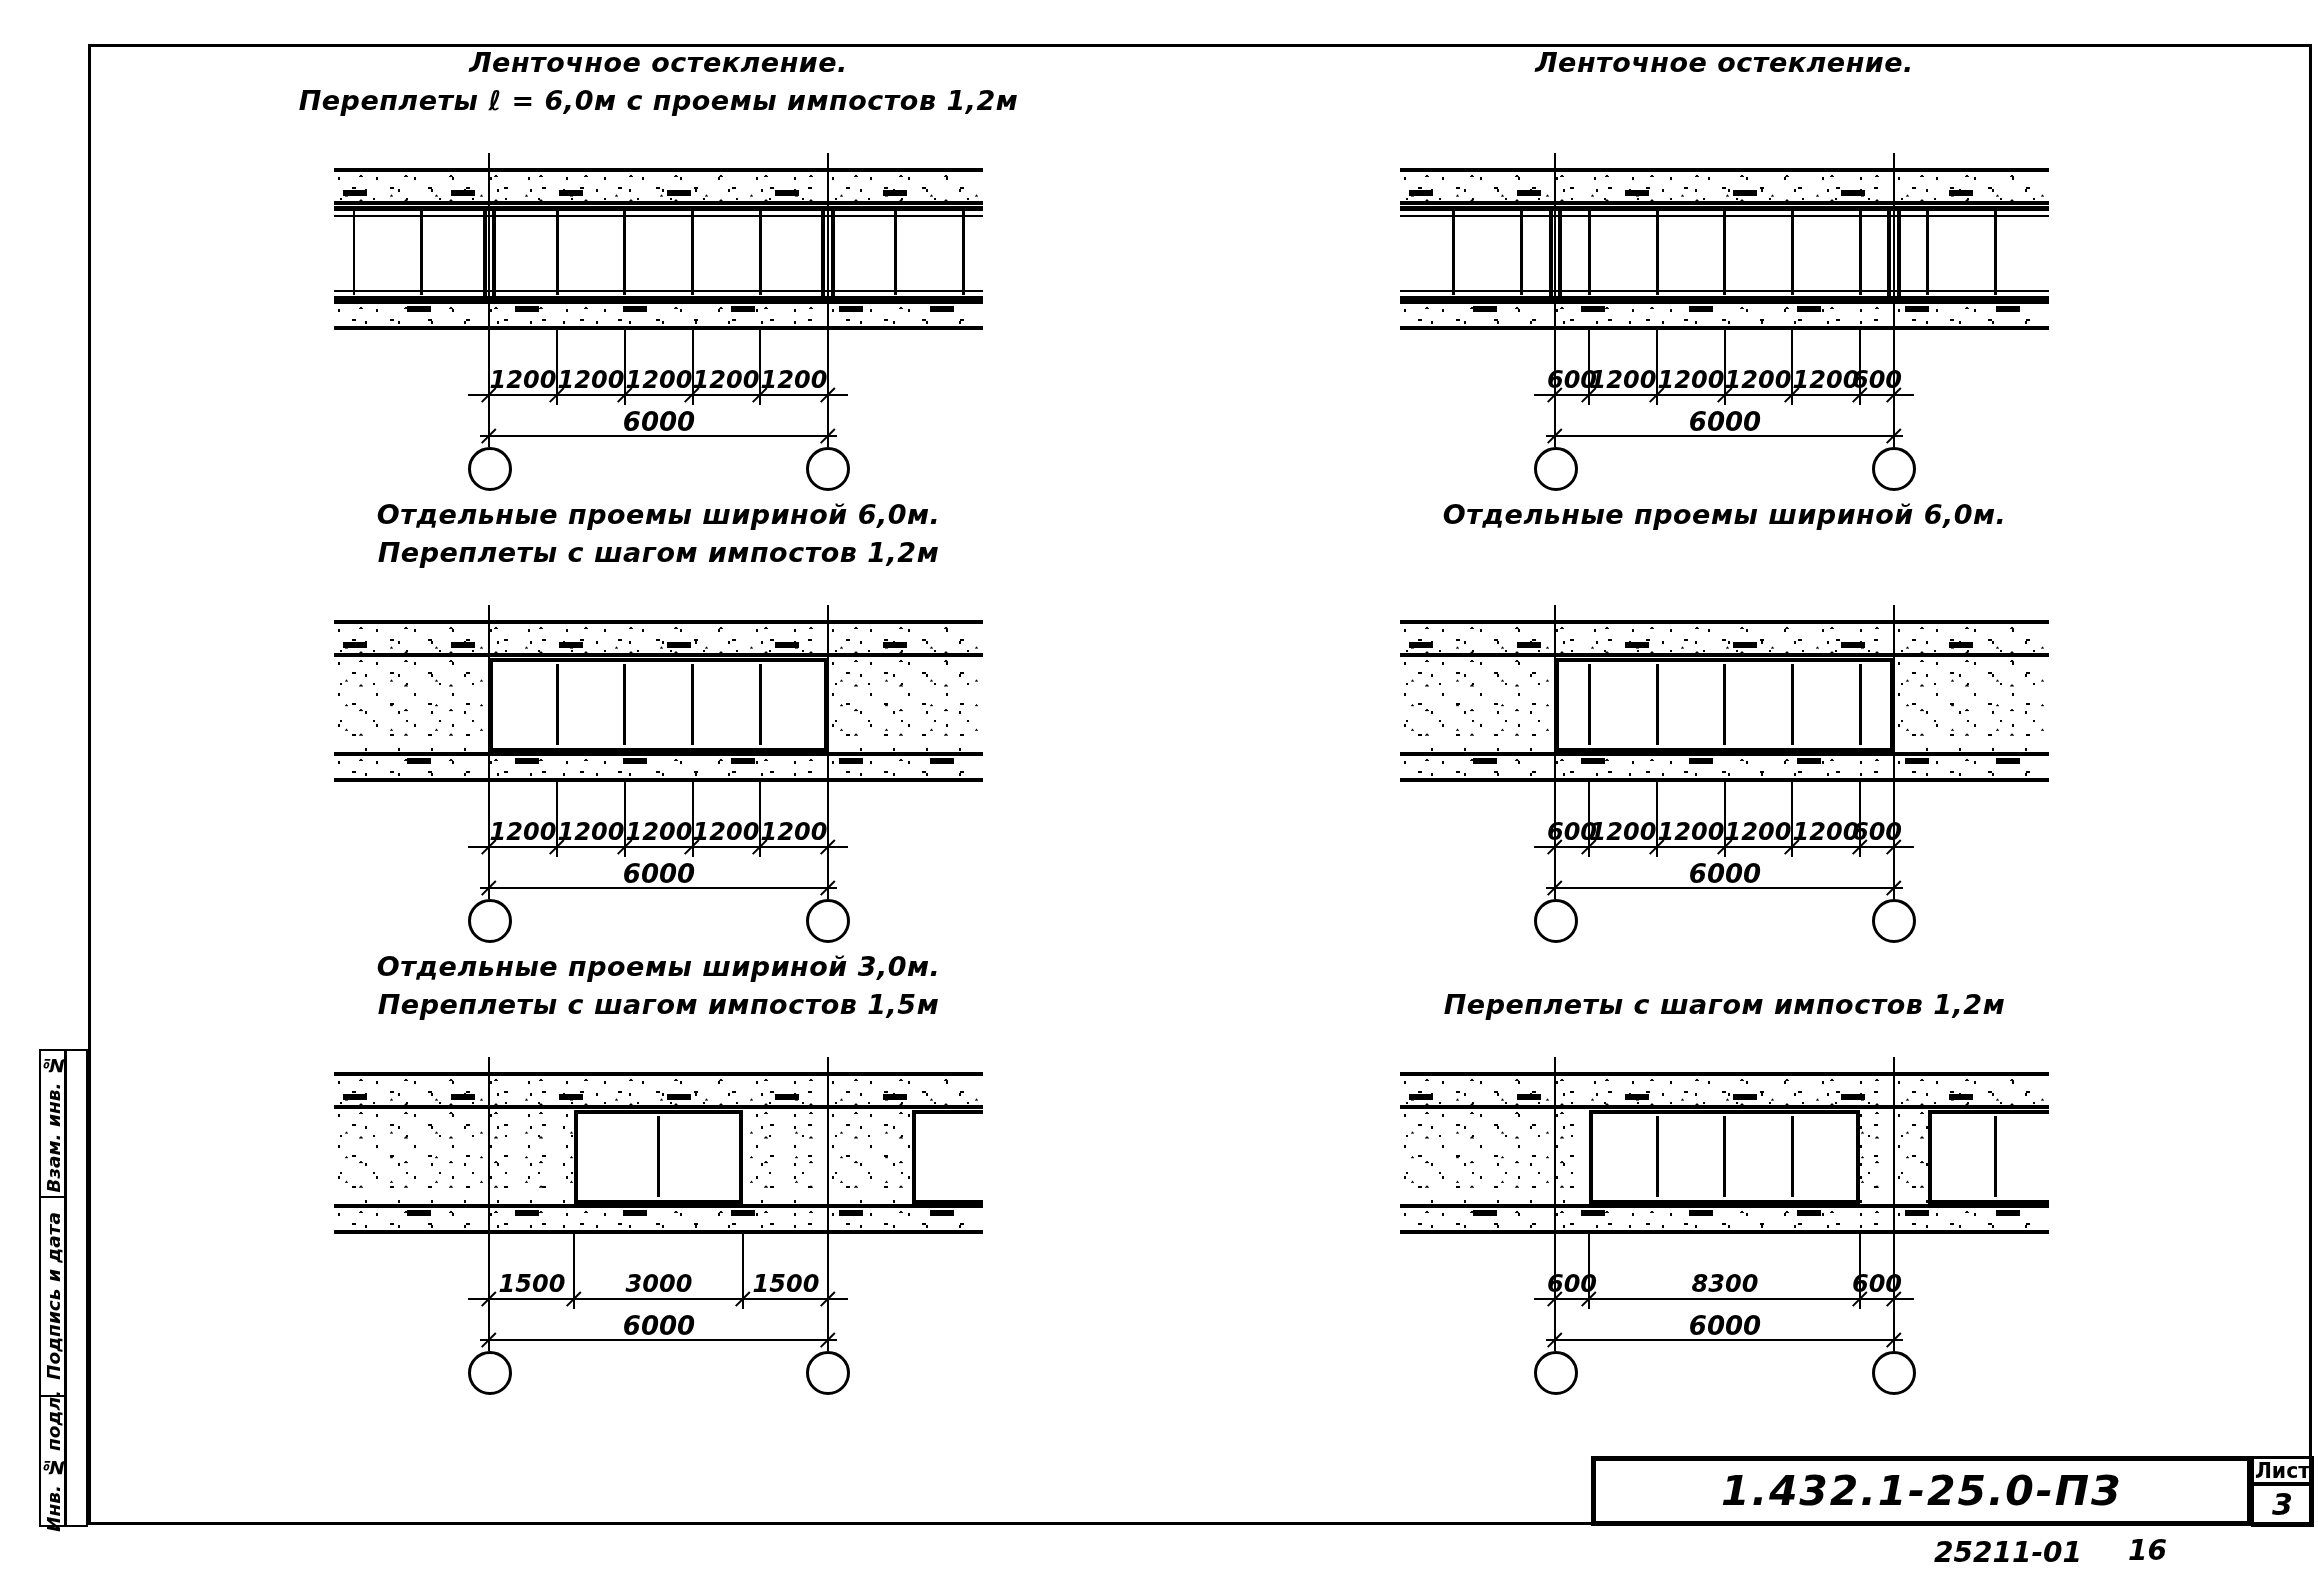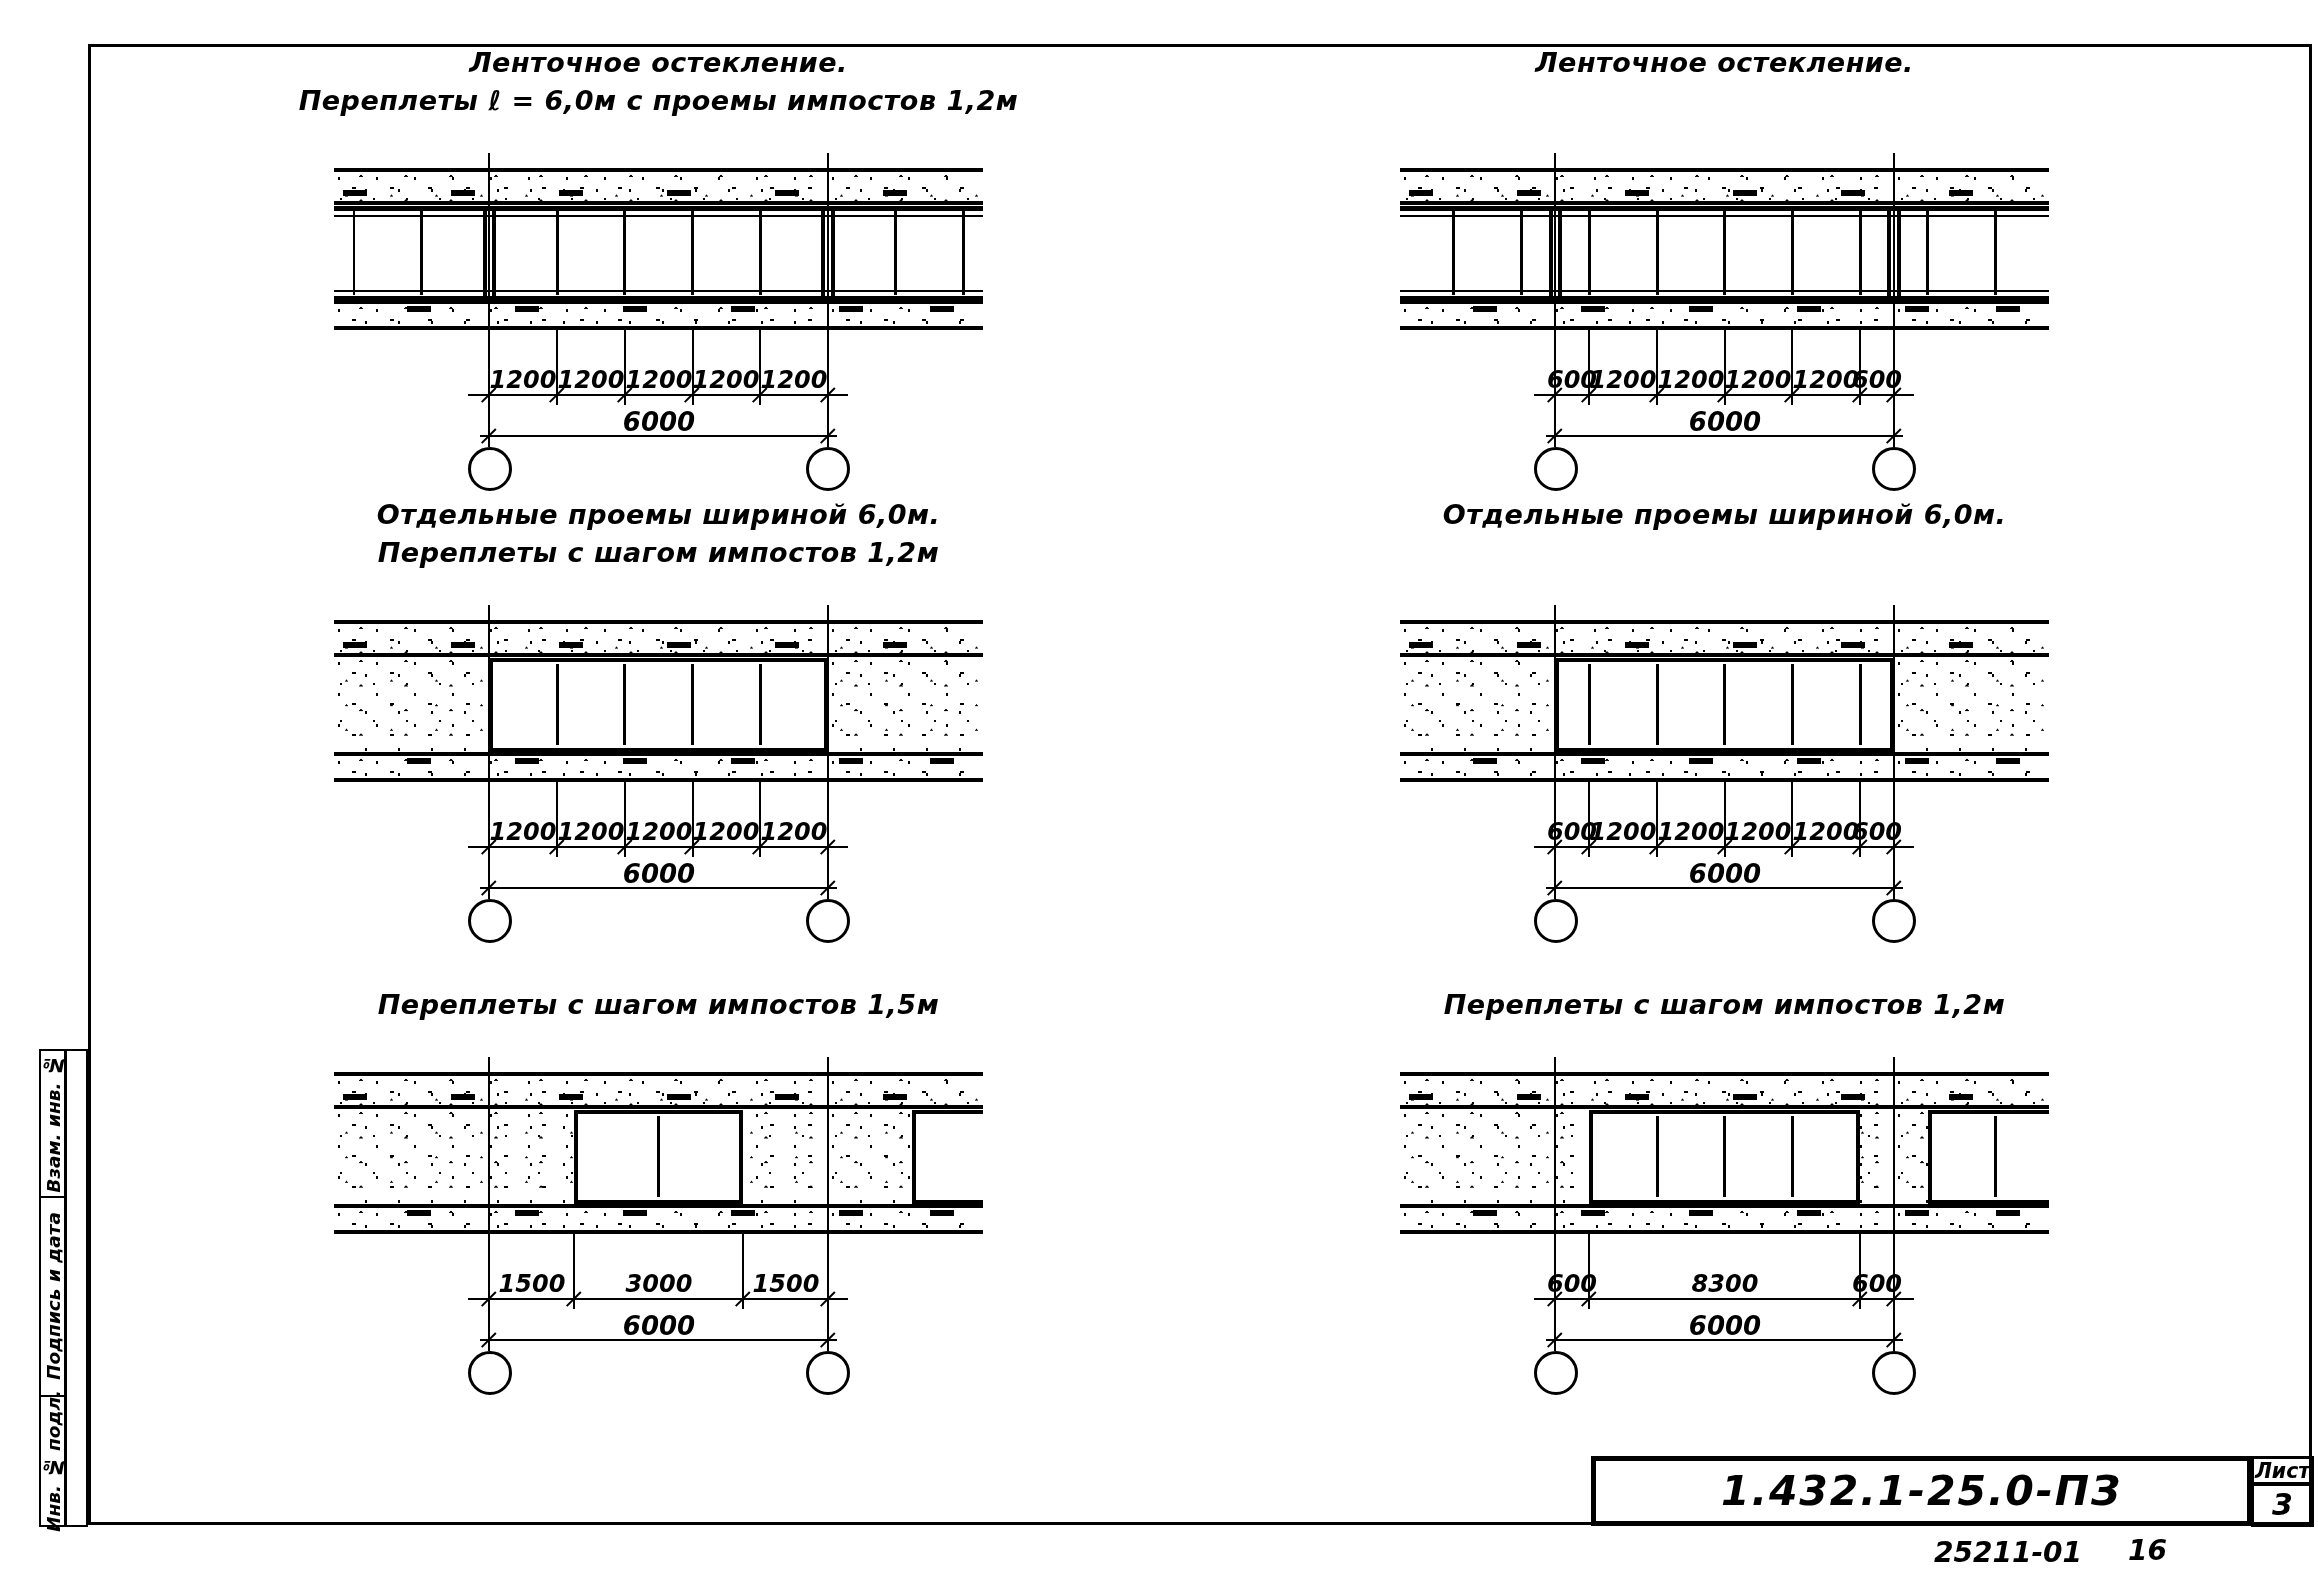--- a/index.html
+++ b/index.html
@@ -26,21 +26,21 @@
   .totlabel{position:absolute;font-style:italic;font-weight:bold;font-size:26px;transform:translateX(-50%);white-space:nowrap;}
   .tick{position:absolute;width:20.4px;height:2.3px;background:#000;transform:translate(-50%,-50%) rotate(-45deg);}
   .circle{position:absolute;width:44px;height:44px;border:3.2px solid #000;border-radius:50%;background:#fff;box-sizing:border-box;}
   .stampcol{position:absolute;border:2.8px solid #000;box-sizing:border-box;}
   .stampcell{position:absolute;left:0;width:25.5px;border-bottom:2.8px solid #000;display:flex;align-items:center;justify-content:center;}
   .stampcell:last-child{border-bottom:none;}
   .stamptext{writing-mode:vertical-rl;transform:rotate(180deg);font-style:italic;font-weight:bold;font-size:18.5px;white-space:nowrap;}
   .tblock{position:absolute;border:5.6px solid #000;box-sizing:border-box;display:flex;align-items:center;justify-content:center;}
   .tcode{font-style:italic;font-weight:bold;font-size:41px;letter-spacing:1.9px;}
   .tcell{position:absolute;border:3.7px solid #000;box-sizing:border-box;display:flex;align-items:center;justify-content:center;}
-  .tcell-label{font-style:italic;font-weight:bold;font-size:20.4px;}
+  .tcell-label{font-weight:bold;font-size:20.4px;}
   .tcell-num{font-style:italic;font-weight:bold;font-size:30px;}
   .marginnote{position:absolute;font-style:italic;font-weight:bold;font-size:28px;white-space:nowrap;}
 </style>
 </head>
 <body>
 
 <div class="frame" style="left:88px;top:44px;width:2218px;height:1475px;"></div>
 
 <div class="panel" id="panel-0" style="left:334px;top:44px;">
   <div class="ptitle t1">Ленточное остекление.</div>
@@ -244,20 +244,21 @@
       <div class="dimlabel" style="left: 477px; top: 322px;">600</div>
       <div class="ln" style="left: 146px; top: 391px; width: 357px; height: 1.9px;"></div>
       <div class="tick" style="left: 155px; top: 392px;"></div>
       <div class="tick" style="left: 494px; top: 392px;"></div>
       <div class="totlabel" style="left: 325px; top: 363px;">6000</div>
       <div class="circle" style="left: 134px; top: 403px;"></div>
       <div class="circle" style="left: 472px; top: 403px;"></div>
     </div>
 </div>
 <div class="panel" id="panel-4" style="left:334px;top:948px;">
+  <div class="ptitle t1">Отдельные проемы шириной 3,0м.</div>
   <div class="ptitle t2">Переплеты с шагом импостов 1,5м</div>
   <div class="drawing">
       <div class="stipple" style="left: 0px; top: 128px; width: 649px; height: 30px;"></div>
       <div class="stipple" style="left: 0px; top: 260px; width: 649px; height: 22px;"></div>
       <div class="stipple" style="left: 0px; top: 161px; width: 649px; height: 96px;"></div>
       <div class="ln" style="left: 0px; top: 124px; width: 649px; height: 3.7px;"></div>
       <div class="ln" style="left: 0px; top: 157px; width: 649px; height: 3.7px;"></div>
       <div class="ln" style="left: 0px; top: 256px; width: 649px; height: 3.7px;"></div>
       <div class="ln" style="left: 0px; top: 282px; width: 649px; height: 3.7px;"></div>
       <div class="ln" style="left: 154px; top: 109px; width: 1.9px; height: 294px;"></div>

